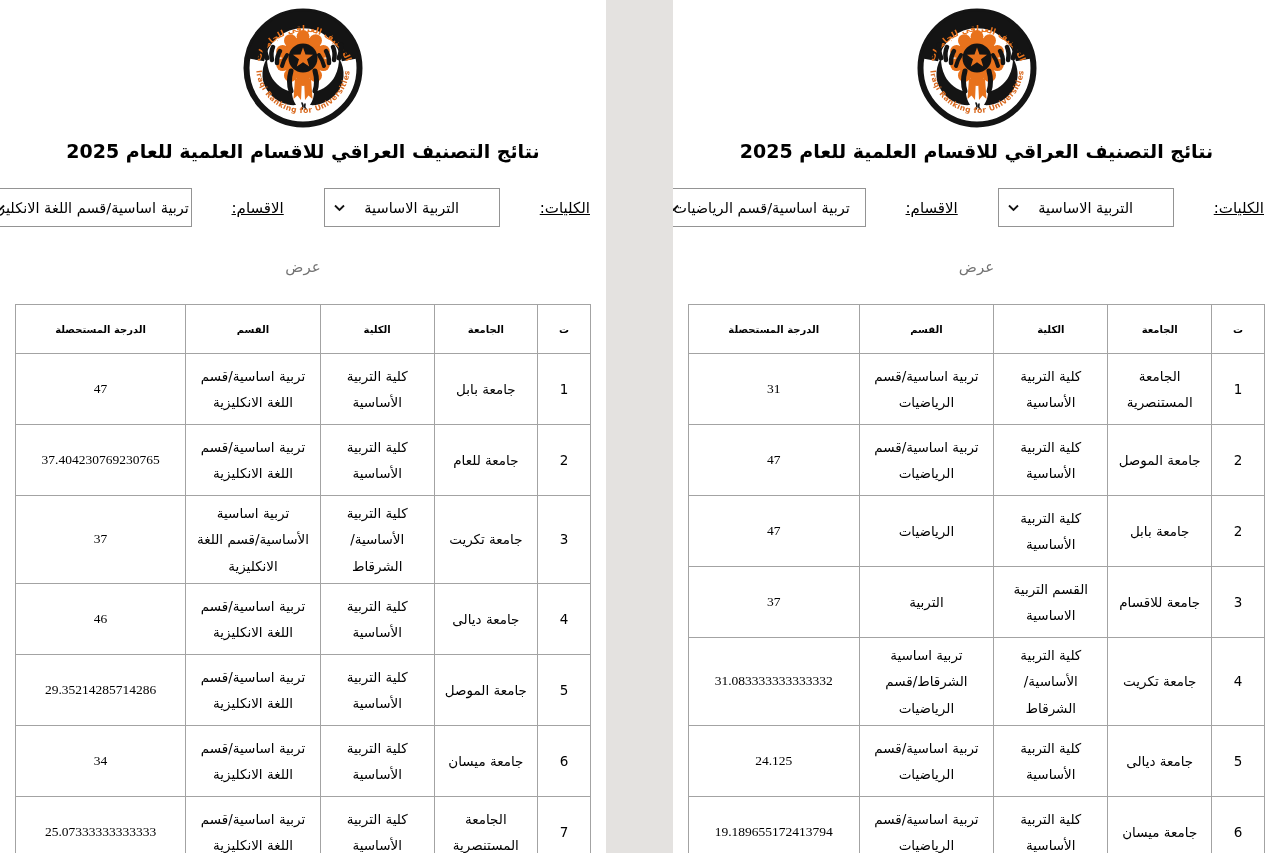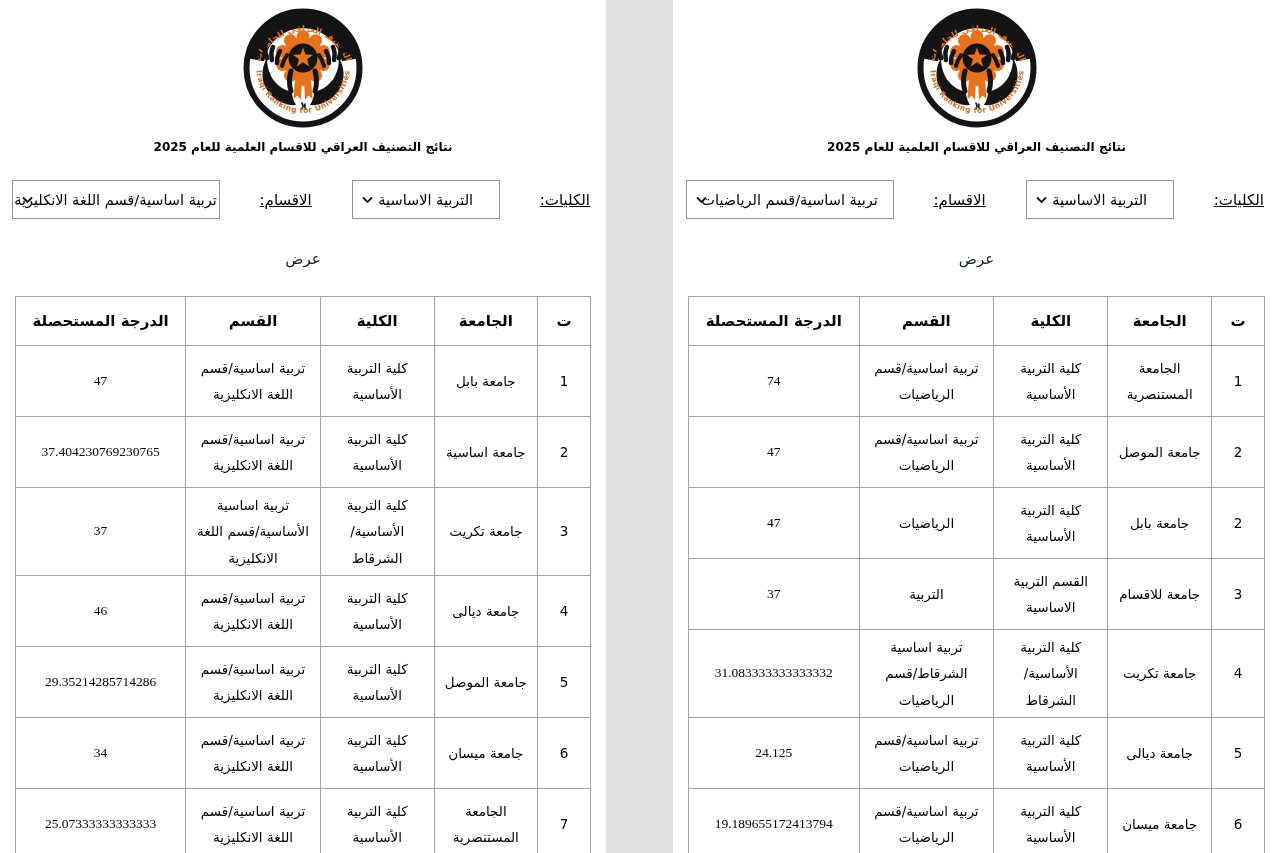--- a/index.html
+++ b/index.html
@@ -8,53 +8,53 @@
     background:#ffffff; font-family:"DejaVu Sans", sans-serif; color:#000;
   }
   .panel { position:absolute; top:0; height:853px; direction:rtl; overflow:hidden; background:#fff; }
   #panel-left  { left:0;   width:606px; }
   #panel-right { left:673px; width:607px; }
   .divider { position:absolute; top:0; left:606px; width:67px; height:853px; background:#e4e2e0; }
 
   .logo-wrap { display:flex; justify-content:center; margin-top:8px; }
 
   .page-title {
-    text-align:center; font-weight:bold; font-size:12px; margin-top:12px;
+    text-align:center; font-weight:bold; font-size:19px; margin-top:12px;
     font-family:"DejaVu Sans", sans-serif;
   }
 
   .filters {
     display:flex; direction:rtl; align-items:center;
     margin-top:26px; padding-right:16px; gap:40px; font-size:15px; white-space:nowrap;
   }
   .filter-label { flex-shrink:0;text-decoration:underline; }
   .select-box {
     height:39px; border:1px solid #949494; background:#fff; box-sizing:border-box;
     display:flex; align-items:center; justify-content:center;
     position:relative; flex-shrink:0; font-size:14.5px; cursor:pointer;
   }
-  .select-colleges { width:148px; }
+  .select-colleges { width:176px; }
   .select-departments { width:208px; }
   .select-value { padding:0 26px 0 26px; }
   .chevron { position:absolute; left:9px; top:50%; transform:translateY(-50%); line-height:0; }
 
   .show-btn {
     display:block; margin:30px auto 0 auto; text-align:right; font-size:15px;
-    background:none; border:none; font-family:"DejaVu Sans", sans-serif; cursor:pointer; color:#0f172a;
+    background:none; border:none; font-family:"DejaVu Sans", sans-serif; cursor:pointer; color:#737373;
   }
 
   table.results {
     border-collapse:collapse; table-layout:fixed;
     margin:27px 15px 0 15px; width:calc(100% - 30px);
   }
   .results th, .results td {
     border:1px solid #a3a3a3; text-align:center; vertical-align:middle;
     padding:4px 6px; overflow:hidden;
   }
-  .results th { height:40px; font-size:15px; font-weight:bold; }
+  .results th { height:40px; font-size:10px; font-weight:bold; }
   .results td { height:62px; font-size:13.5px; line-height:1.95; }
   .score-cell {
     direction:ltr; font-family:"Liberation Serif", serif; font-size:15.5px; line-height:1.2;
   }
   .logo-ar-text   { font-size:8.5px; font-weight:bold; }
   .logo-en-text   { font-size:7.6px; font-weight:bold; letter-spacing:0.4px; }
 </style>
 </head>
 <body>
 
@@ -160,21 +160,21 @@
         <tr>
           <td>1</td>
           <td>جامعة بابل</td>
           <td>كلية التربية الأساسية</td>
           <td>تربية اساسية/قسم اللغة الانكليزية</td>
           <td class="score-cell">47</td>
         </tr>
 
         <tr>
           <td>2</td>
-          <td>جامعة اساسية</td>
+          <td>جامعة للعام</td>
           <td>كلية التربية الأساسية</td>
           <td>تربية اساسية/قسم اللغة الانكليزية</td>
           <td class="score-cell">37.404230769230765</td>
         </tr>
 
         <tr>
           <td>3</td>
           <td>جامعة تكريت</td>
           <td>كلية التربية الأساسية/الشرقاط</td>
           <td>تربية اساسية الأساسية/قسم اللغة الانكليزية</td>
@@ -315,21 +315,21 @@
         <th>الدرجة المستحصلة</th>
       </tr>
     </thead>
     <tbody>
 
         <tr>
           <td>1</td>
           <td>الجامعة المستنصرية</td>
           <td>كلية التربية الأساسية</td>
           <td>تربية اساسية/قسم الرياضيات</td>
-          <td class="score-cell">74</td>
+          <td class="score-cell">31</td>
         </tr>
 
         <tr>
           <td>2</td>
           <td>جامعة الموصل</td>
           <td>كلية التربية الأساسية</td>
           <td>تربية اساسية/قسم الرياضيات</td>
           <td class="score-cell">47</td>
         </tr>
 

